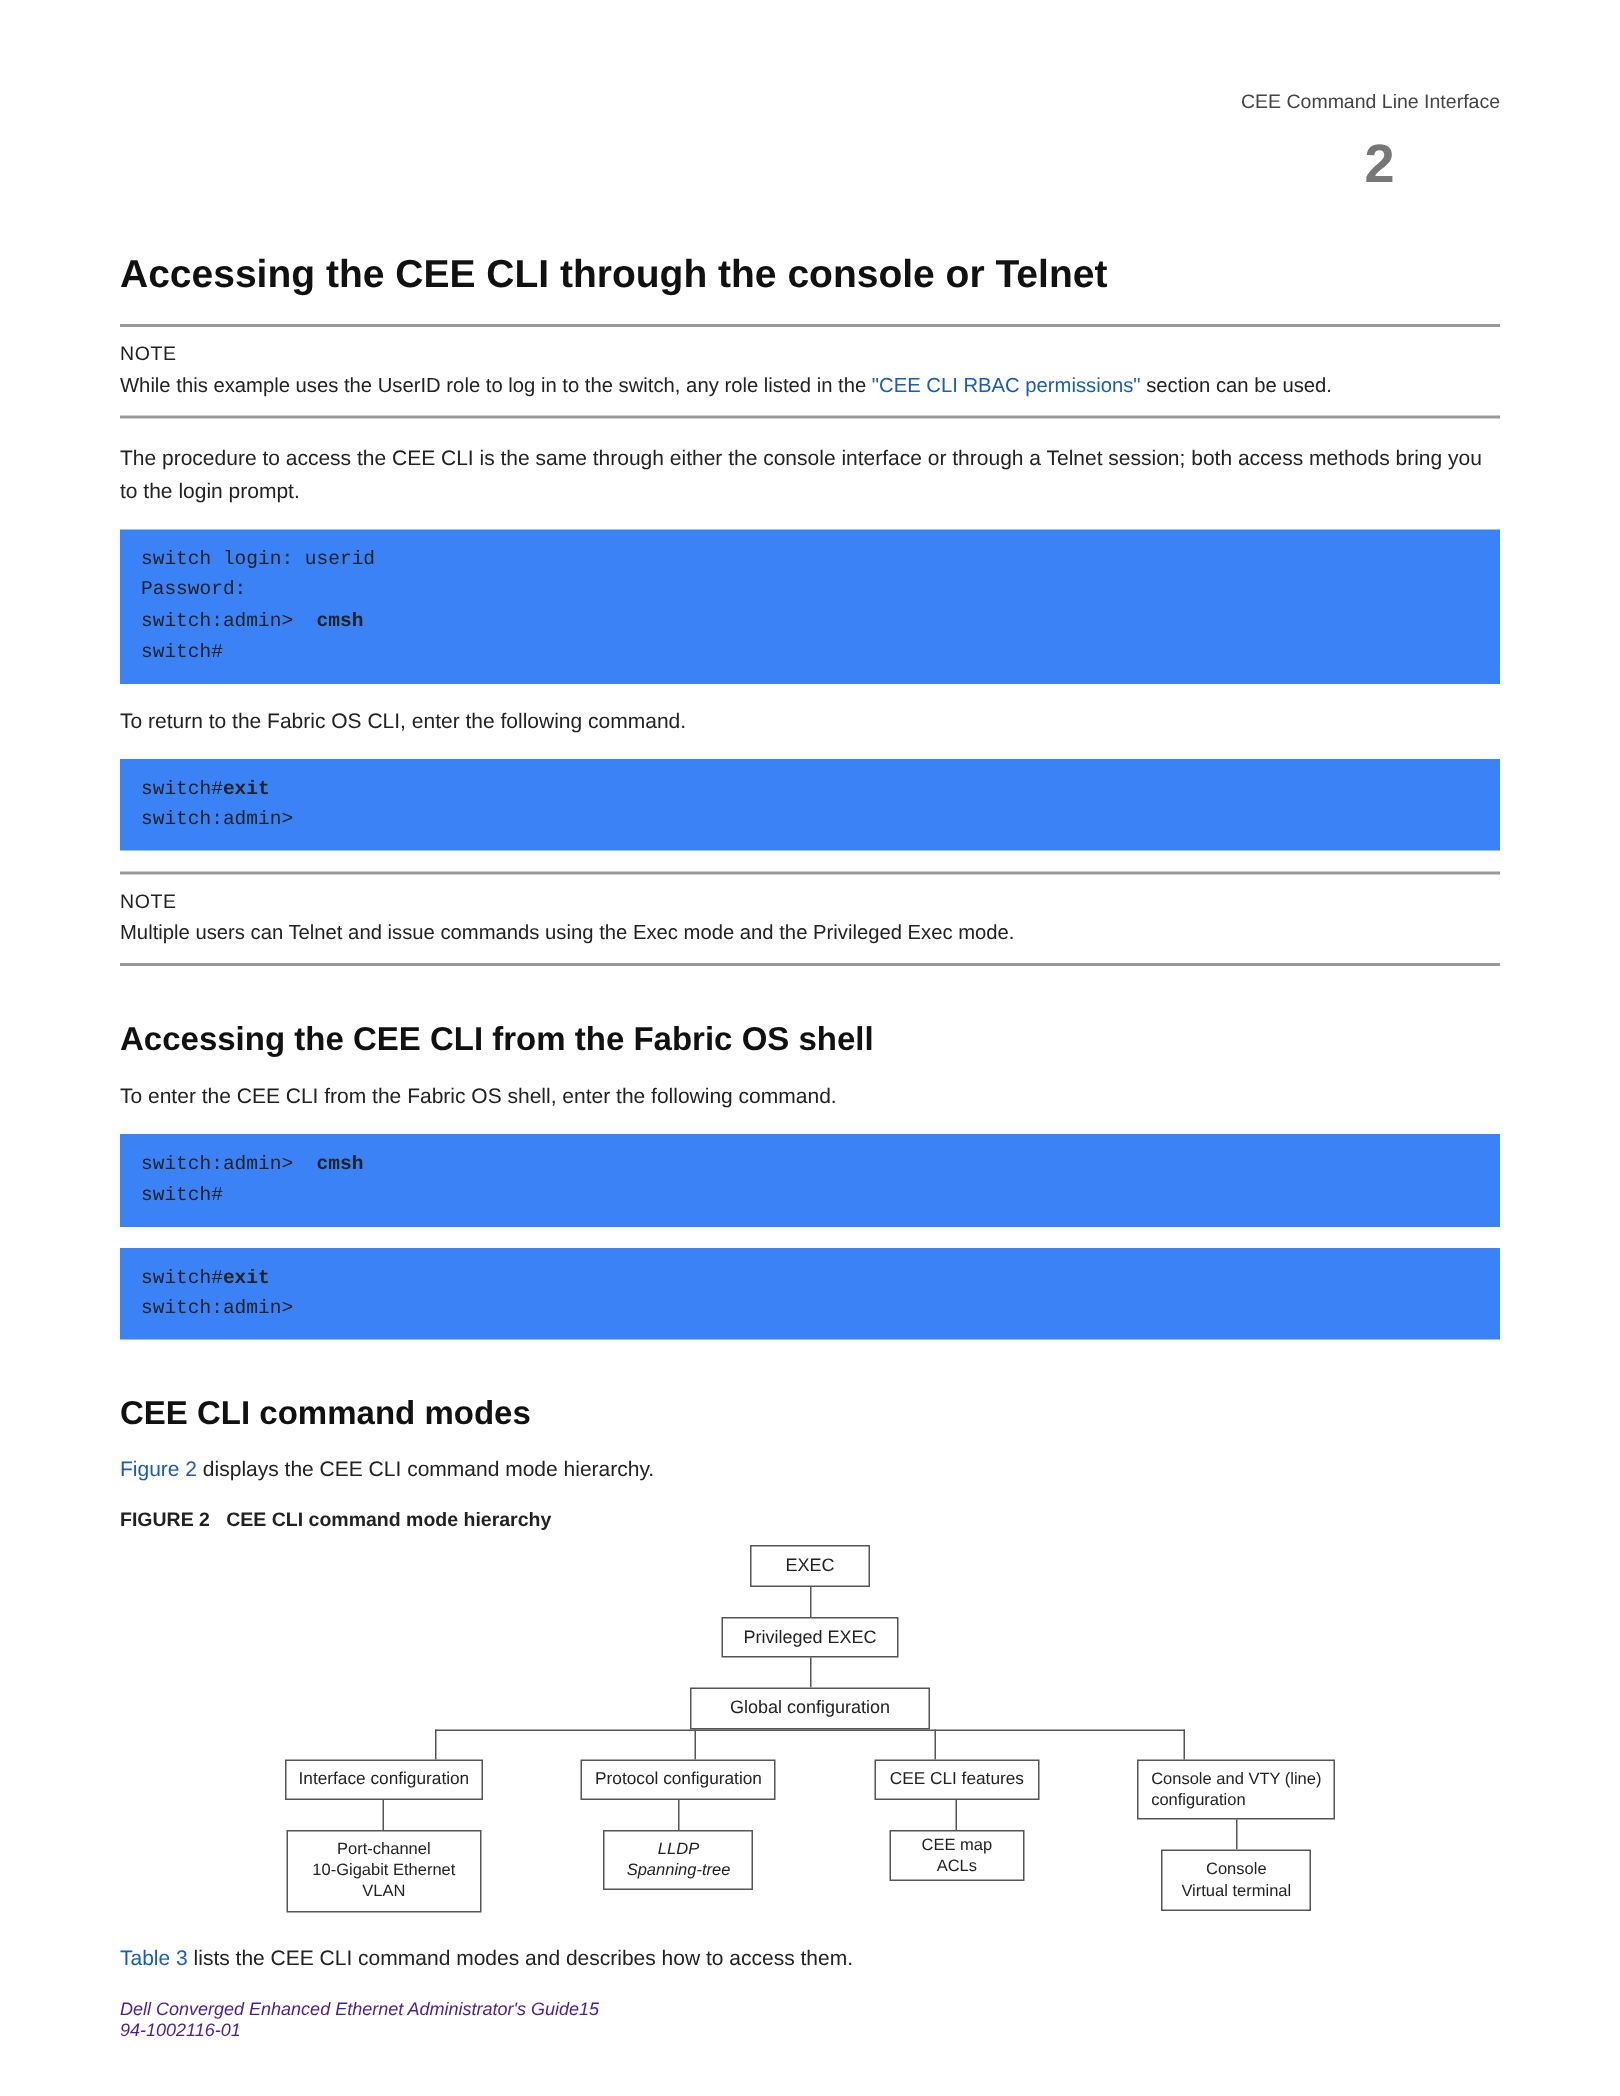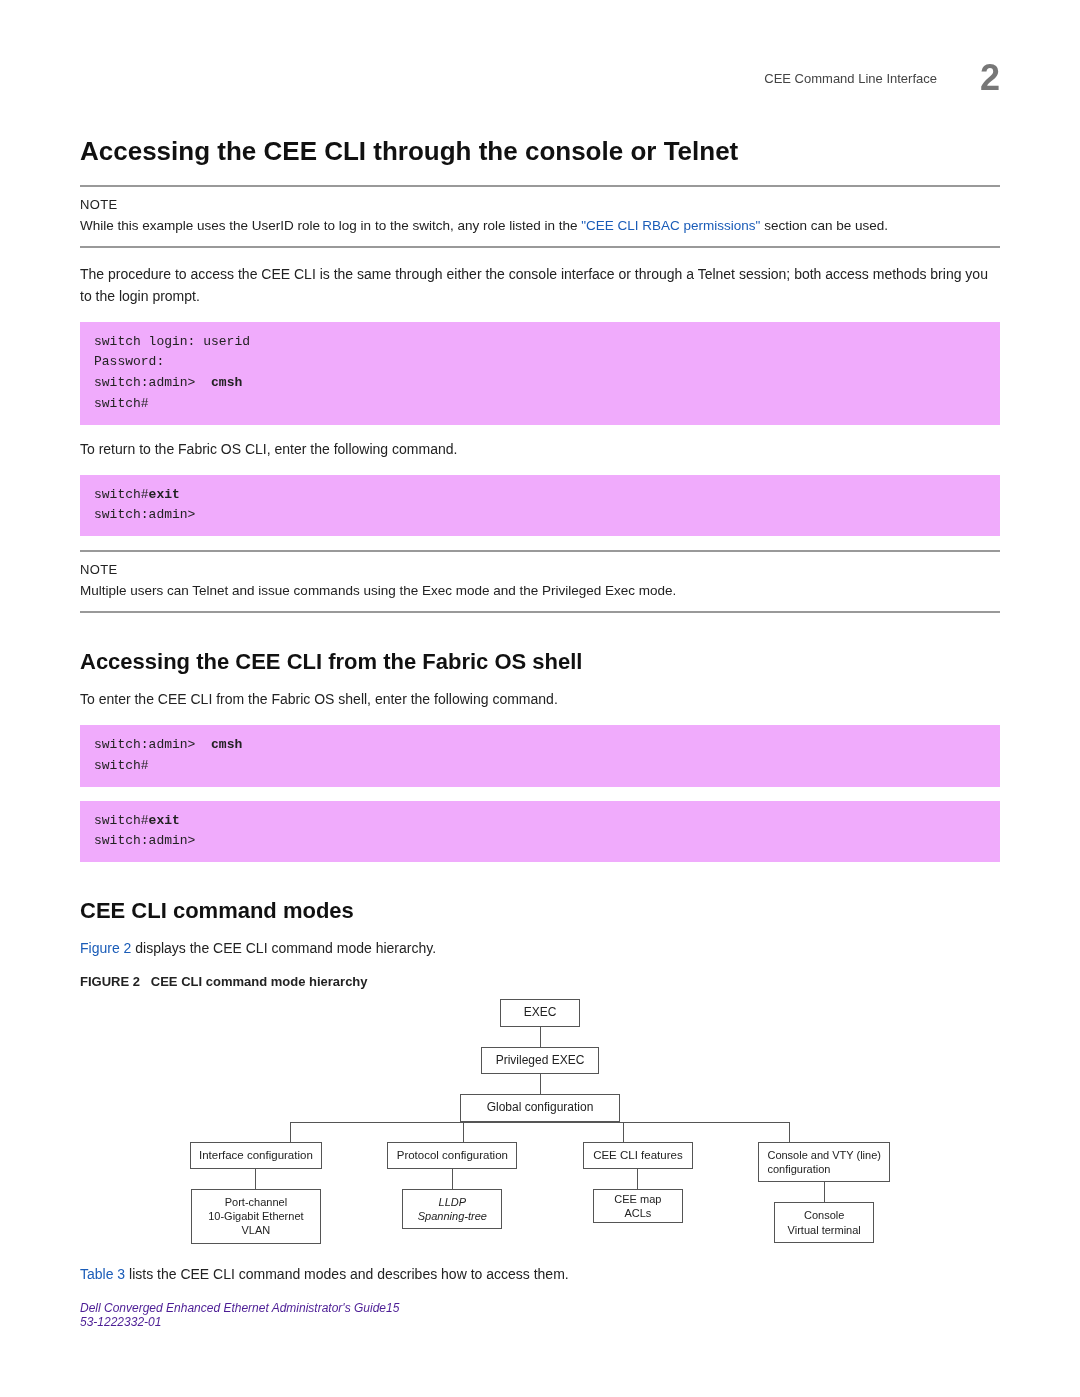--- a/index.html
+++ b/index.html
@@ -19,23 +19,24 @@
     .header-line {
       display: flex;
       justify-content: flex-end;
       align-items: center;
       margin-bottom: 40px;
       border-bottom: none;
     }
     .header-right {
       display: flex;
       align-items: center;
-      gap: 31px;
+      gap: 16px;
       font-size: 13px;
       color: #444;
+      flex-direction: column;
     }
     .chapter-number {
       font-size: 36px;
       font-weight: bold;
       color: #777;
       margin-left: 12px;
       line-height: 1;
     }
     h1 {
       font-size: 26px;
@@ -72,21 +73,21 @@
       text-decoration: none;
     }
     p {
       margin-bottom: 14px;
       line-height: 1.55;
       font-size: 14px;
     }
     .code-block {
       font-family: 'Courier New', Courier, monospace;
       font-size: 13px;
-      background: #f0abfc;
+      background: #3b82f6;
       padding: 10px 14px;
       margin-bottom: 14px;
       line-height: 1.6;
       white-space: pre;
     }
     .code-block .bold { font-weight: bold; }
     .figure-label {
       font-weight: bold;
       font-size: 13px;
       margin-bottom: 10px;
@@ -245,17 +246,17 @@
     </div>
   </div>
 
   <p>
     <a href="#" class="link-blue"><span>Table 3</span></a><span> lists the CEE CLI command modes and describes how to access them.</span>
   </p>
 
   <div class="footer">
     <div>
       <span>Dell Converged Enhanced Ethernet Administrator's Guide</span><br>
-      <span>53-1222332-01</span>
+      <span>94-1002116-01</span>
     </div>
     <div>15</div>
   </div>
 </div>
 
 </body></html>

